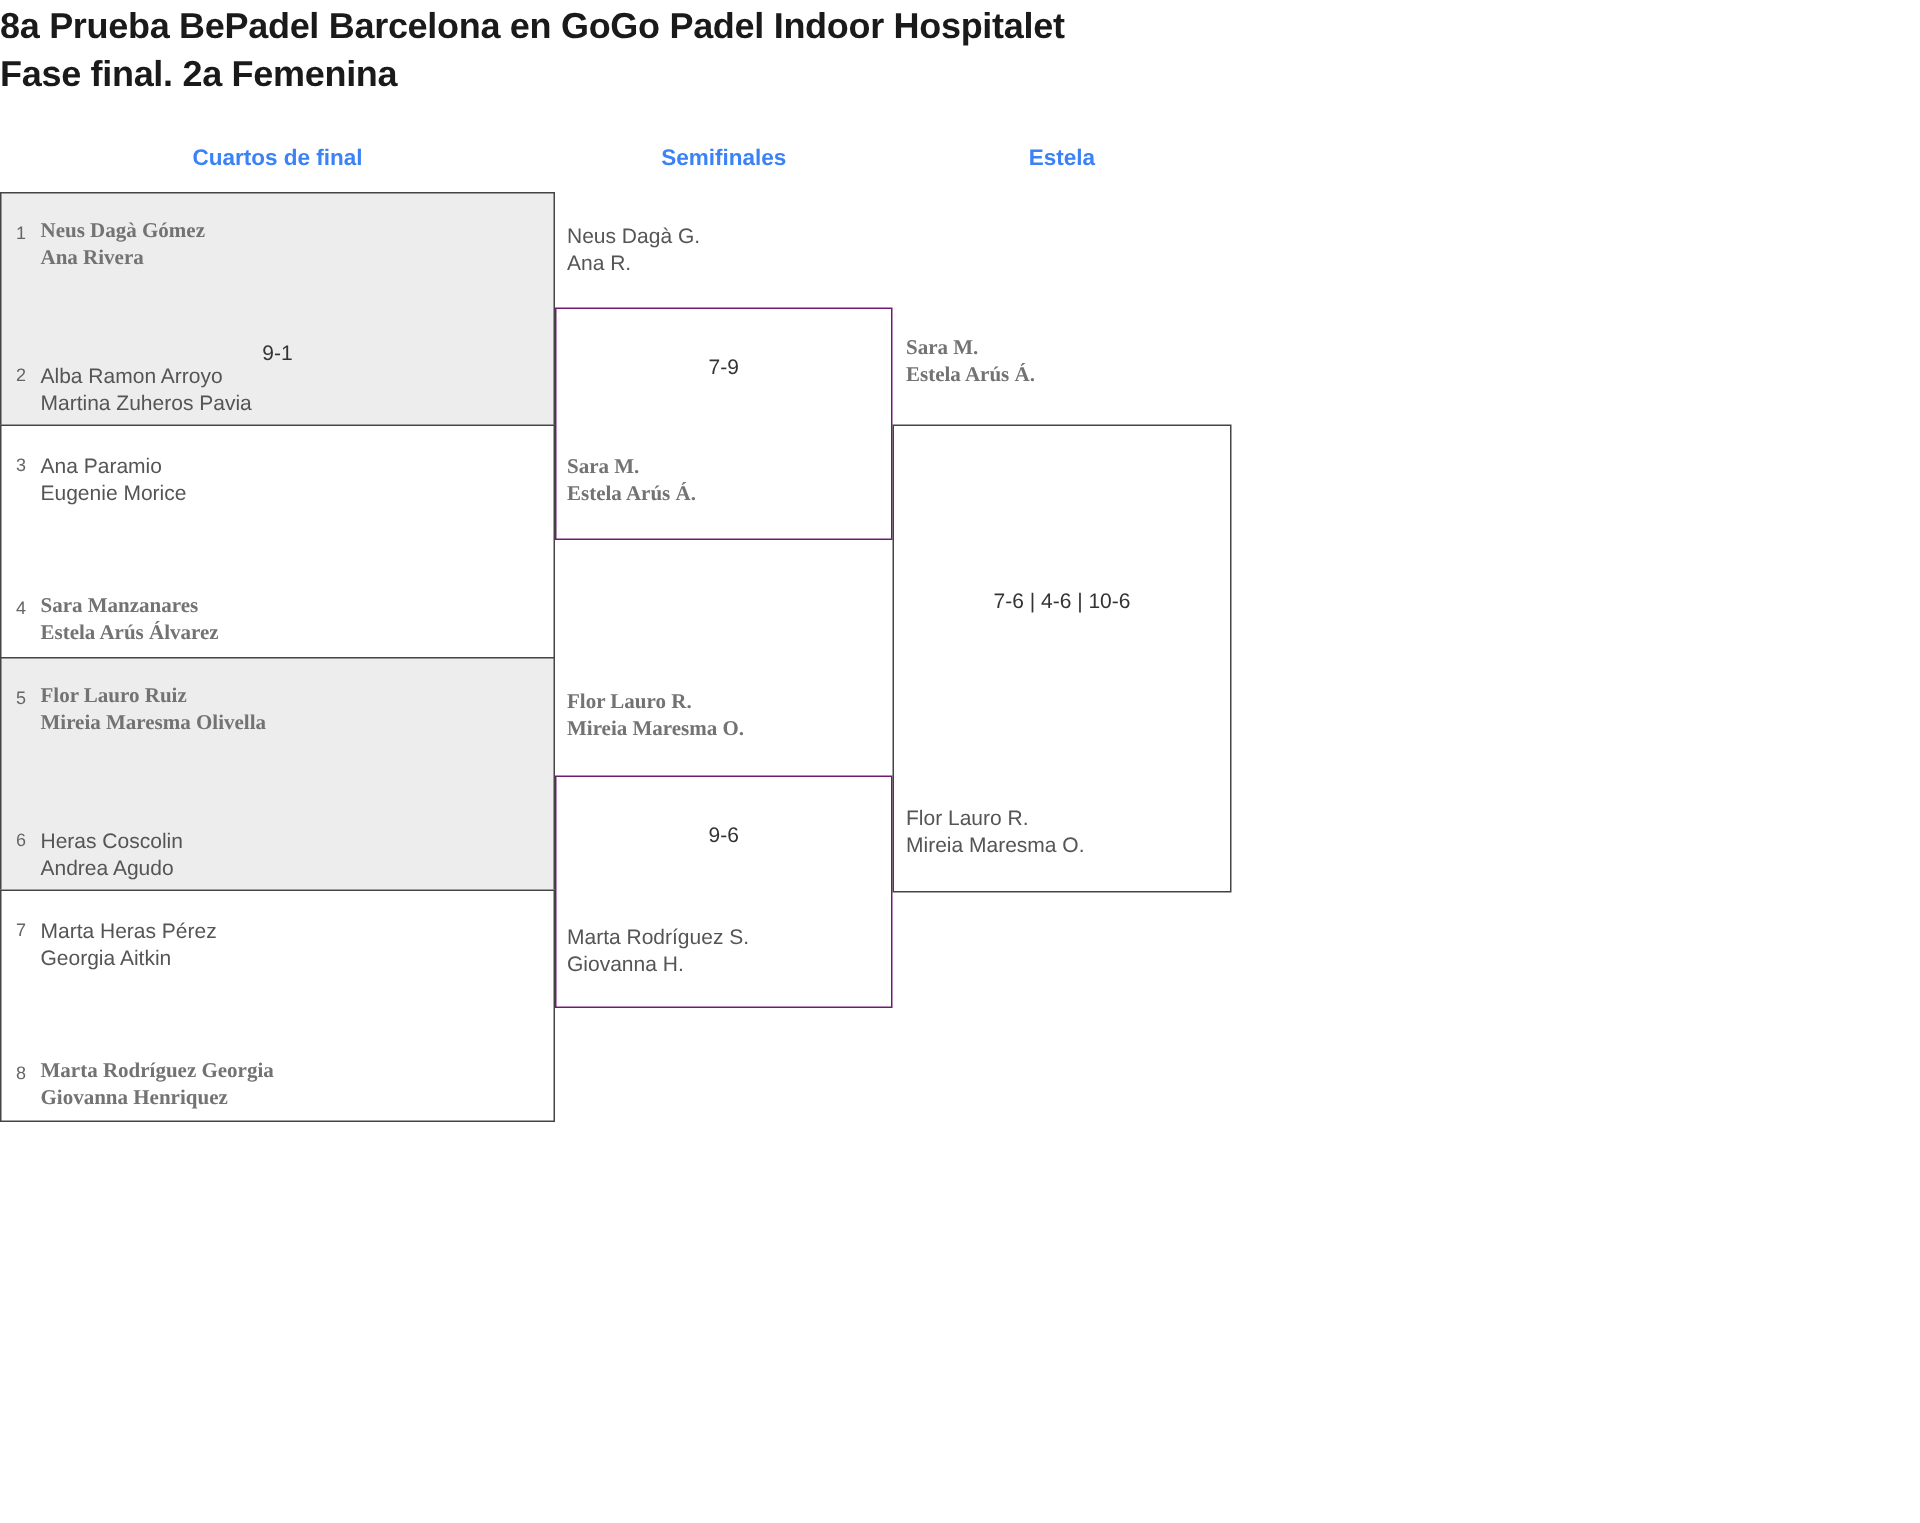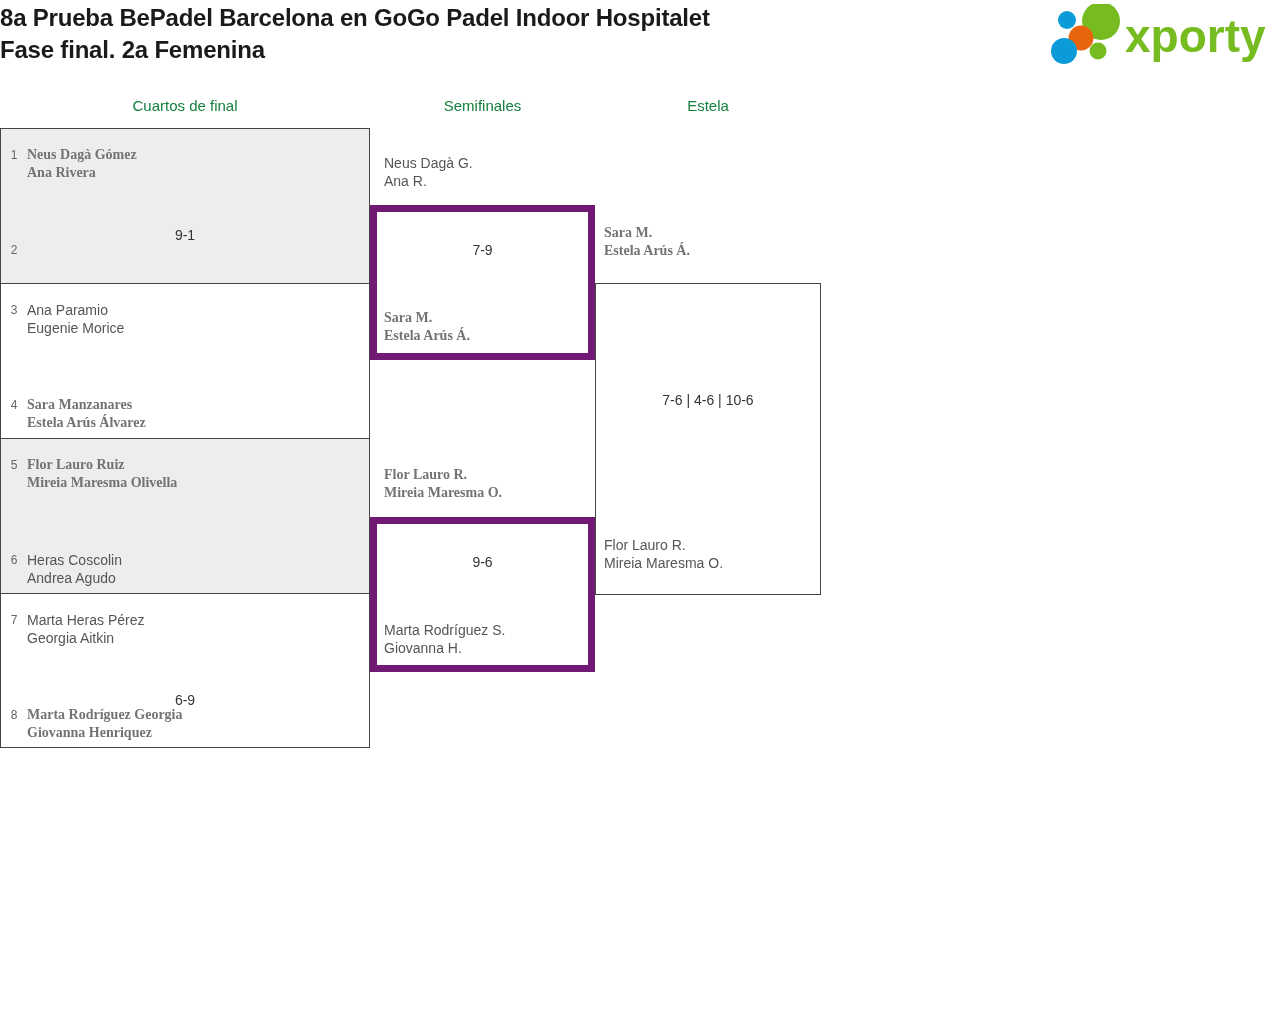--- a/index.html
+++ b/index.html
@@ -19,22 +19,22 @@
     line-height:32px;letter-spacing:-0.2px;
   }
   .title .l1,.title .l2{display:block;}
 
   .logo{position:absolute;left:1045px;top:4px;width:232px;height:60px;}
   .logo svg{display:block;}
 
   
   .round-head{
     position:absolute;
-    font-size:15px;color:#15803d;text-align:center;
-    font-weight:normal;
+    font-size:15px;color:#3b82f6;text-align:center;
+    font-weight:bold;
   }
   #rh-qf{left:0;top:97px;width:370px;}
   #rh-sf{left:370px;top:97px;width:225px;}
   #rh-f {left:595px;top:97px;width:226px;}
 
   
   .match{position:absolute;box-sizing:border-box;}
   .match .side{
     position:absolute;left:0;right:0;
     display:flex;align-items:flex-start;
@@ -65,21 +65,21 @@
   .qf.shade{background:#ededed;}
   .qf.topline{border-top:1px solid #444;}
   .qf.botline{border-bottom:1px solid #444;}
   .qf .side.top{top:8px;}
   .qf .side.bot{top:103px;}
   .qf .score{top:98px;}
   .qf .side.top .names{padding-left:0;}
 
   
   .sf{left:370px;width:225px;height:155px;
-      border:7px solid #701a75;}
+      border:1px solid #701a75;}
   .sf .side.top{top:-58px;left:7px;}
   .sf .side.bot{top:97px;left:7px;}
   .sf .score{top:30px;}
   .sf .names{padding-top:0;}
 
   
   .fnl{left:595px;width:226px;height:312px;border:1px solid #444;}
   .fnl .side.top{top:-60px;left:8px;}
   .fnl .side.bot{top:252px;left:8px;}
   .fnl .score{top:108px;}
@@ -90,48 +90,40 @@
 </head>
 <body>
 
 <div id="page">
 
   <div class="title">
     <span class="l1">8a Prueba BePadel Barcelona en GoGo Padel Indoor Hospitalet</span>
     <span class="l2">Fase final. 2a Femenina</span>
   </div>
 
-  <div class="logo">
-    <svg width="232" height="60" viewBox="0 0 232 60" xmlns="http://www.w3.org/2000/svg" aria-hidden="true">
-      <g>
-        <circle cx="22" cy="16" r="9" fill="#0a9bd8"></circle>
-        <circle cx="56" cy="17" r="19" fill="#76bc21"></circle>
-        <circle cx="36" cy="34" r="12.5" fill="#e8650d"></circle>
-        <circle cx="19" cy="47" r="13" fill="#0a9bd8"></circle>
-        <circle cx="53" cy="47" r="8.5" fill="#76bc21"></circle>
-      </g>
-      <text x="80" y="48" font-family="'Liberation Sans',sans-serif" font-size="46" font-weight="bold" fill="#76bc21">xporty</text>
-    </svg>
-  </div>
 
   <div class="round-head" id="rh-qf">Cuartos de final</div>
   <div class="round-head" id="rh-sf">Semifinales</div>
   <div class="round-head" id="rh-f">Estela</div>
 
   <div class="match qf shade topline" style="top:128px;">
     <div class="side top win">
       <div class="seed">1</div>
       <div class="names">
         <span>Neus Dagà Gómez</span>
         <span>Ana Rivera</span>
       </div>
     </div>
     <div class="score">9-1</div>
     <div class="side bot lose">
       <div class="seed">2</div>
+      <div class="names">
+        <span>Alba Ramon Arroyo</span>
+        <span>Martina Zuheros Pavia</span>
+      </div>
     </div>
   </div>
 
   <div class="match qf topline" style="top:283px;">
     <div class="side top lose">
       <div class="seed">3</div>
       <div class="names">
         <span>Ana Paramio</span>
         <span>Eugenie Morice</span>
       </div>
@@ -163,21 +155,20 @@
   </div>
 
   <div class="match qf topline botline" style="top:593px;">
     <div class="side top lose">
       <div class="seed">7</div>
       <div class="names">
         <span>Marta Heras Pérez</span>
         <span>Georgia Aitkin</span>
       </div>
     </div>
-    <div class="score">6-9</div>
     <div class="side bot win">
       <div class="seed">8</div>
       <div class="names">
         <span>Marta Rodríguez Georgia</span>
         <span>Giovanna Henriquez</span>
       </div>
     </div>
   </div>
 
   <div class="match sf" style="top:205px;">

